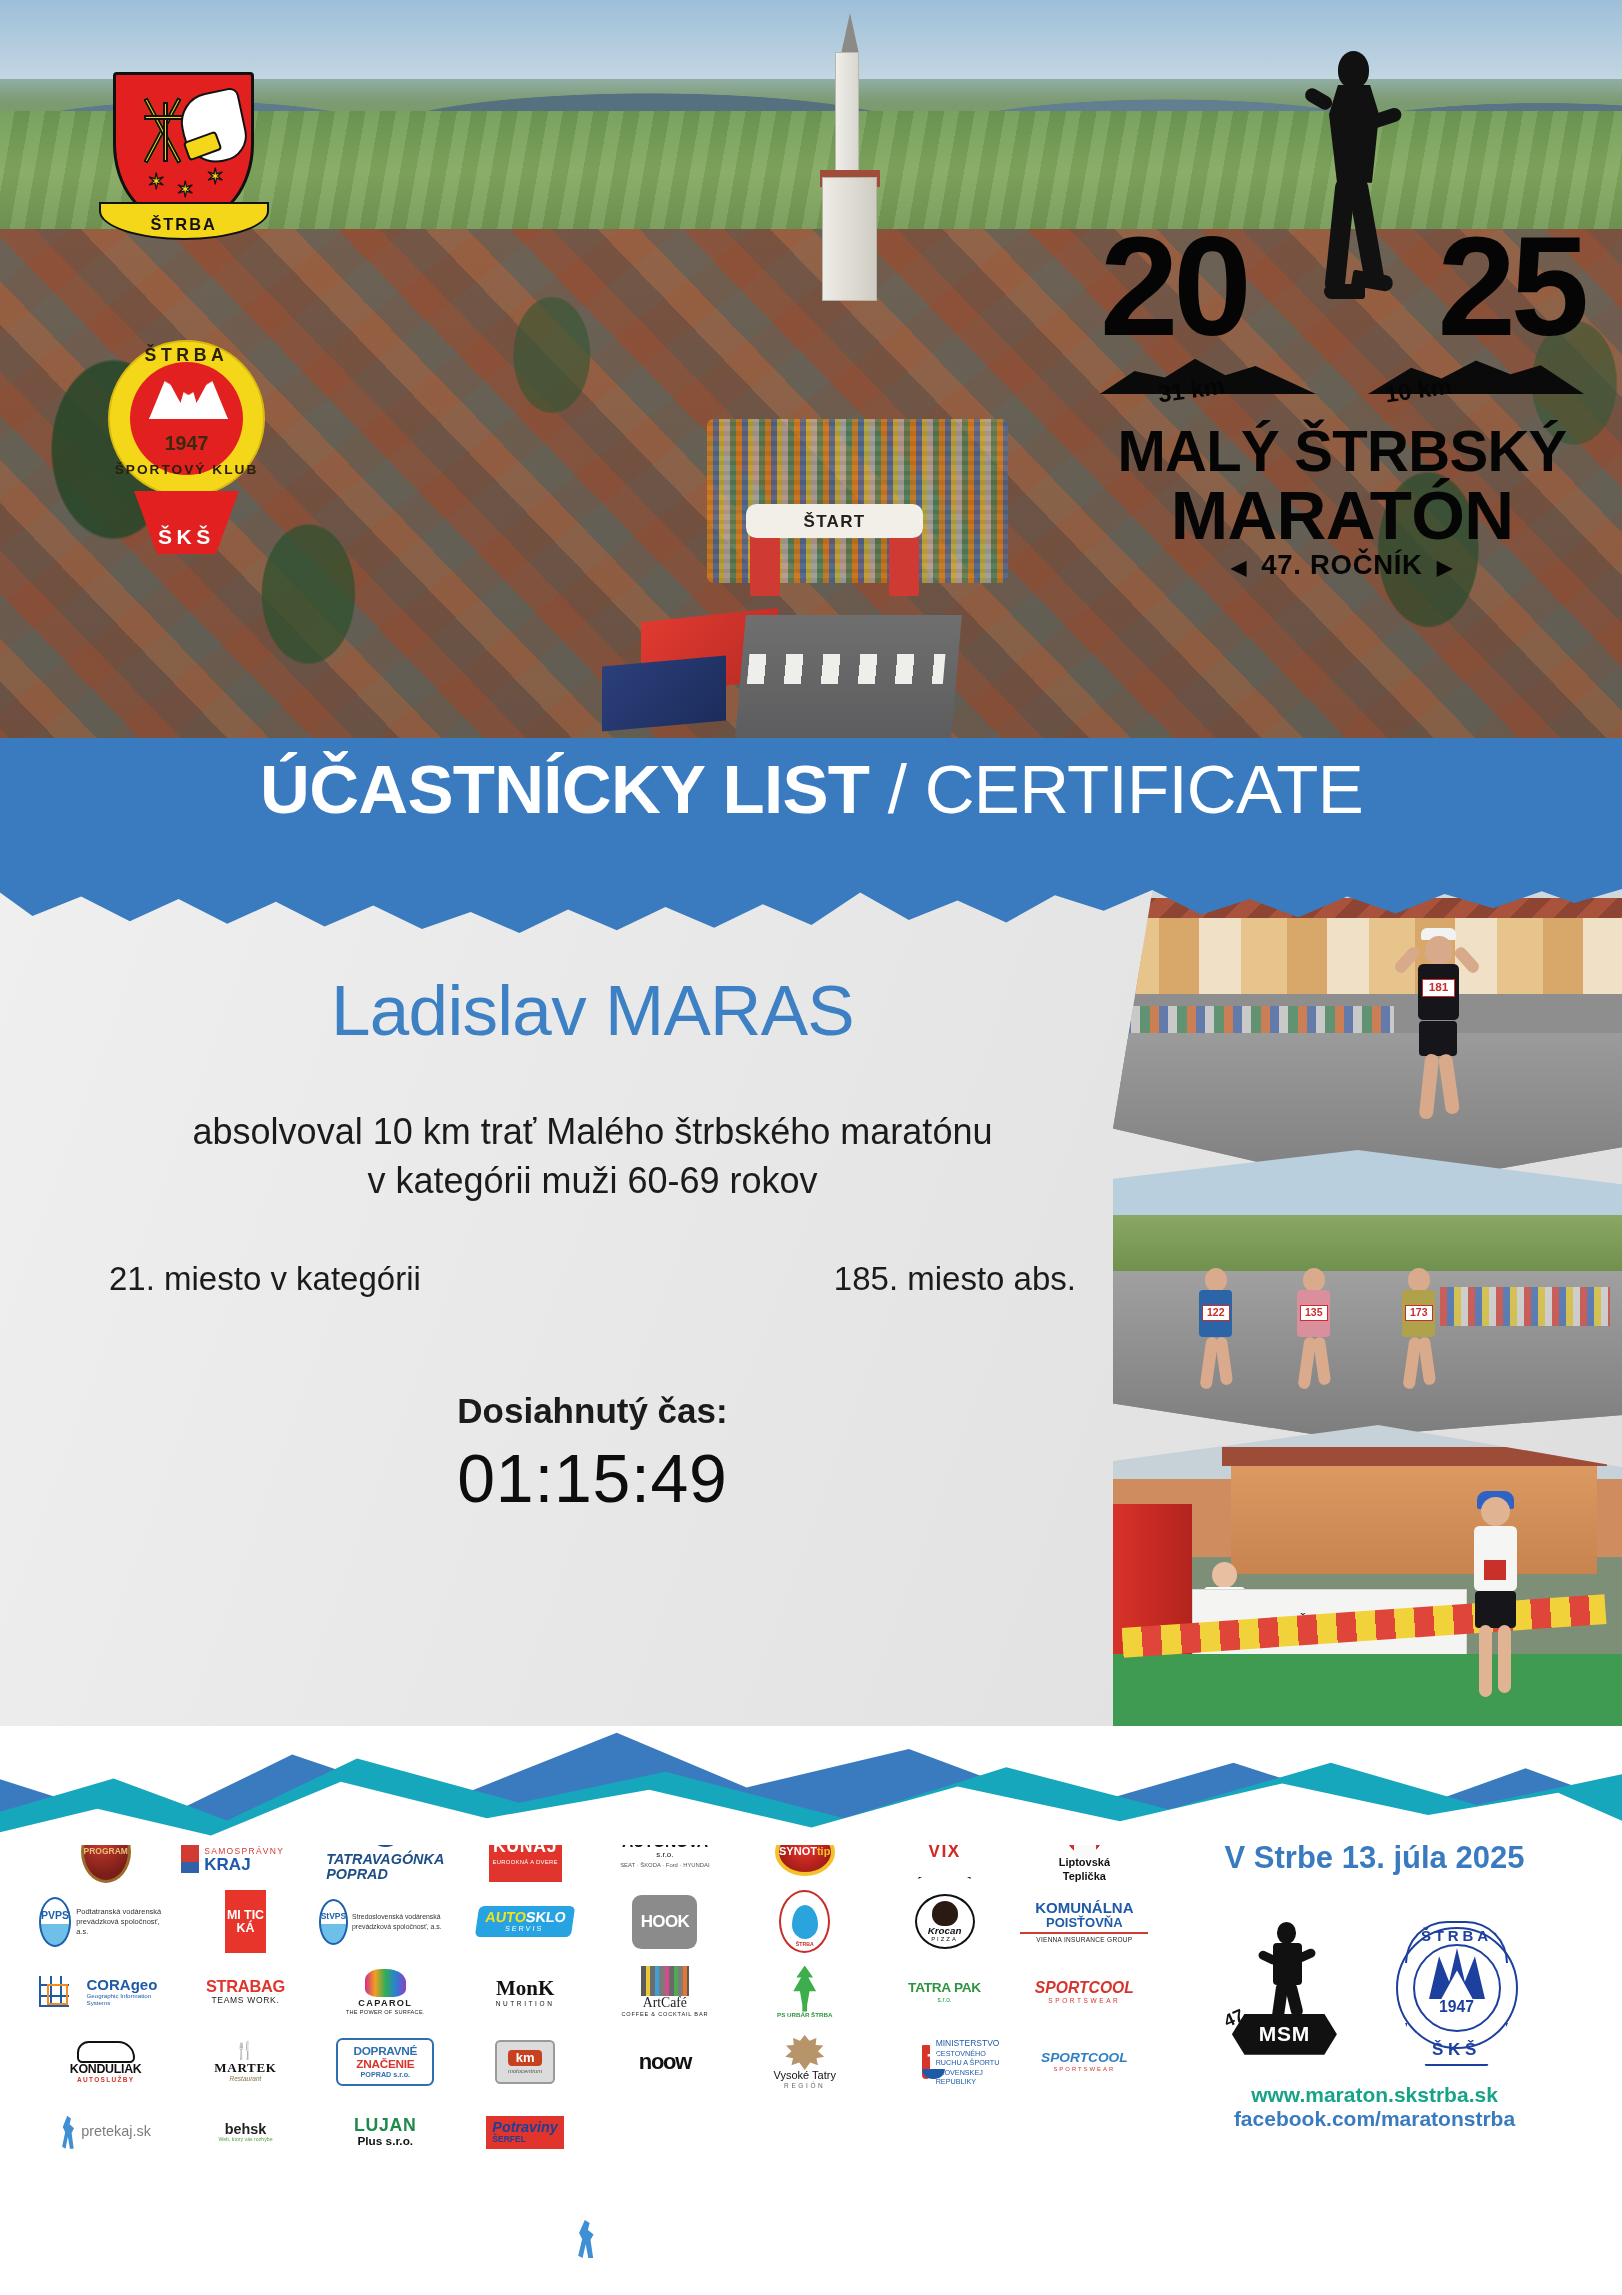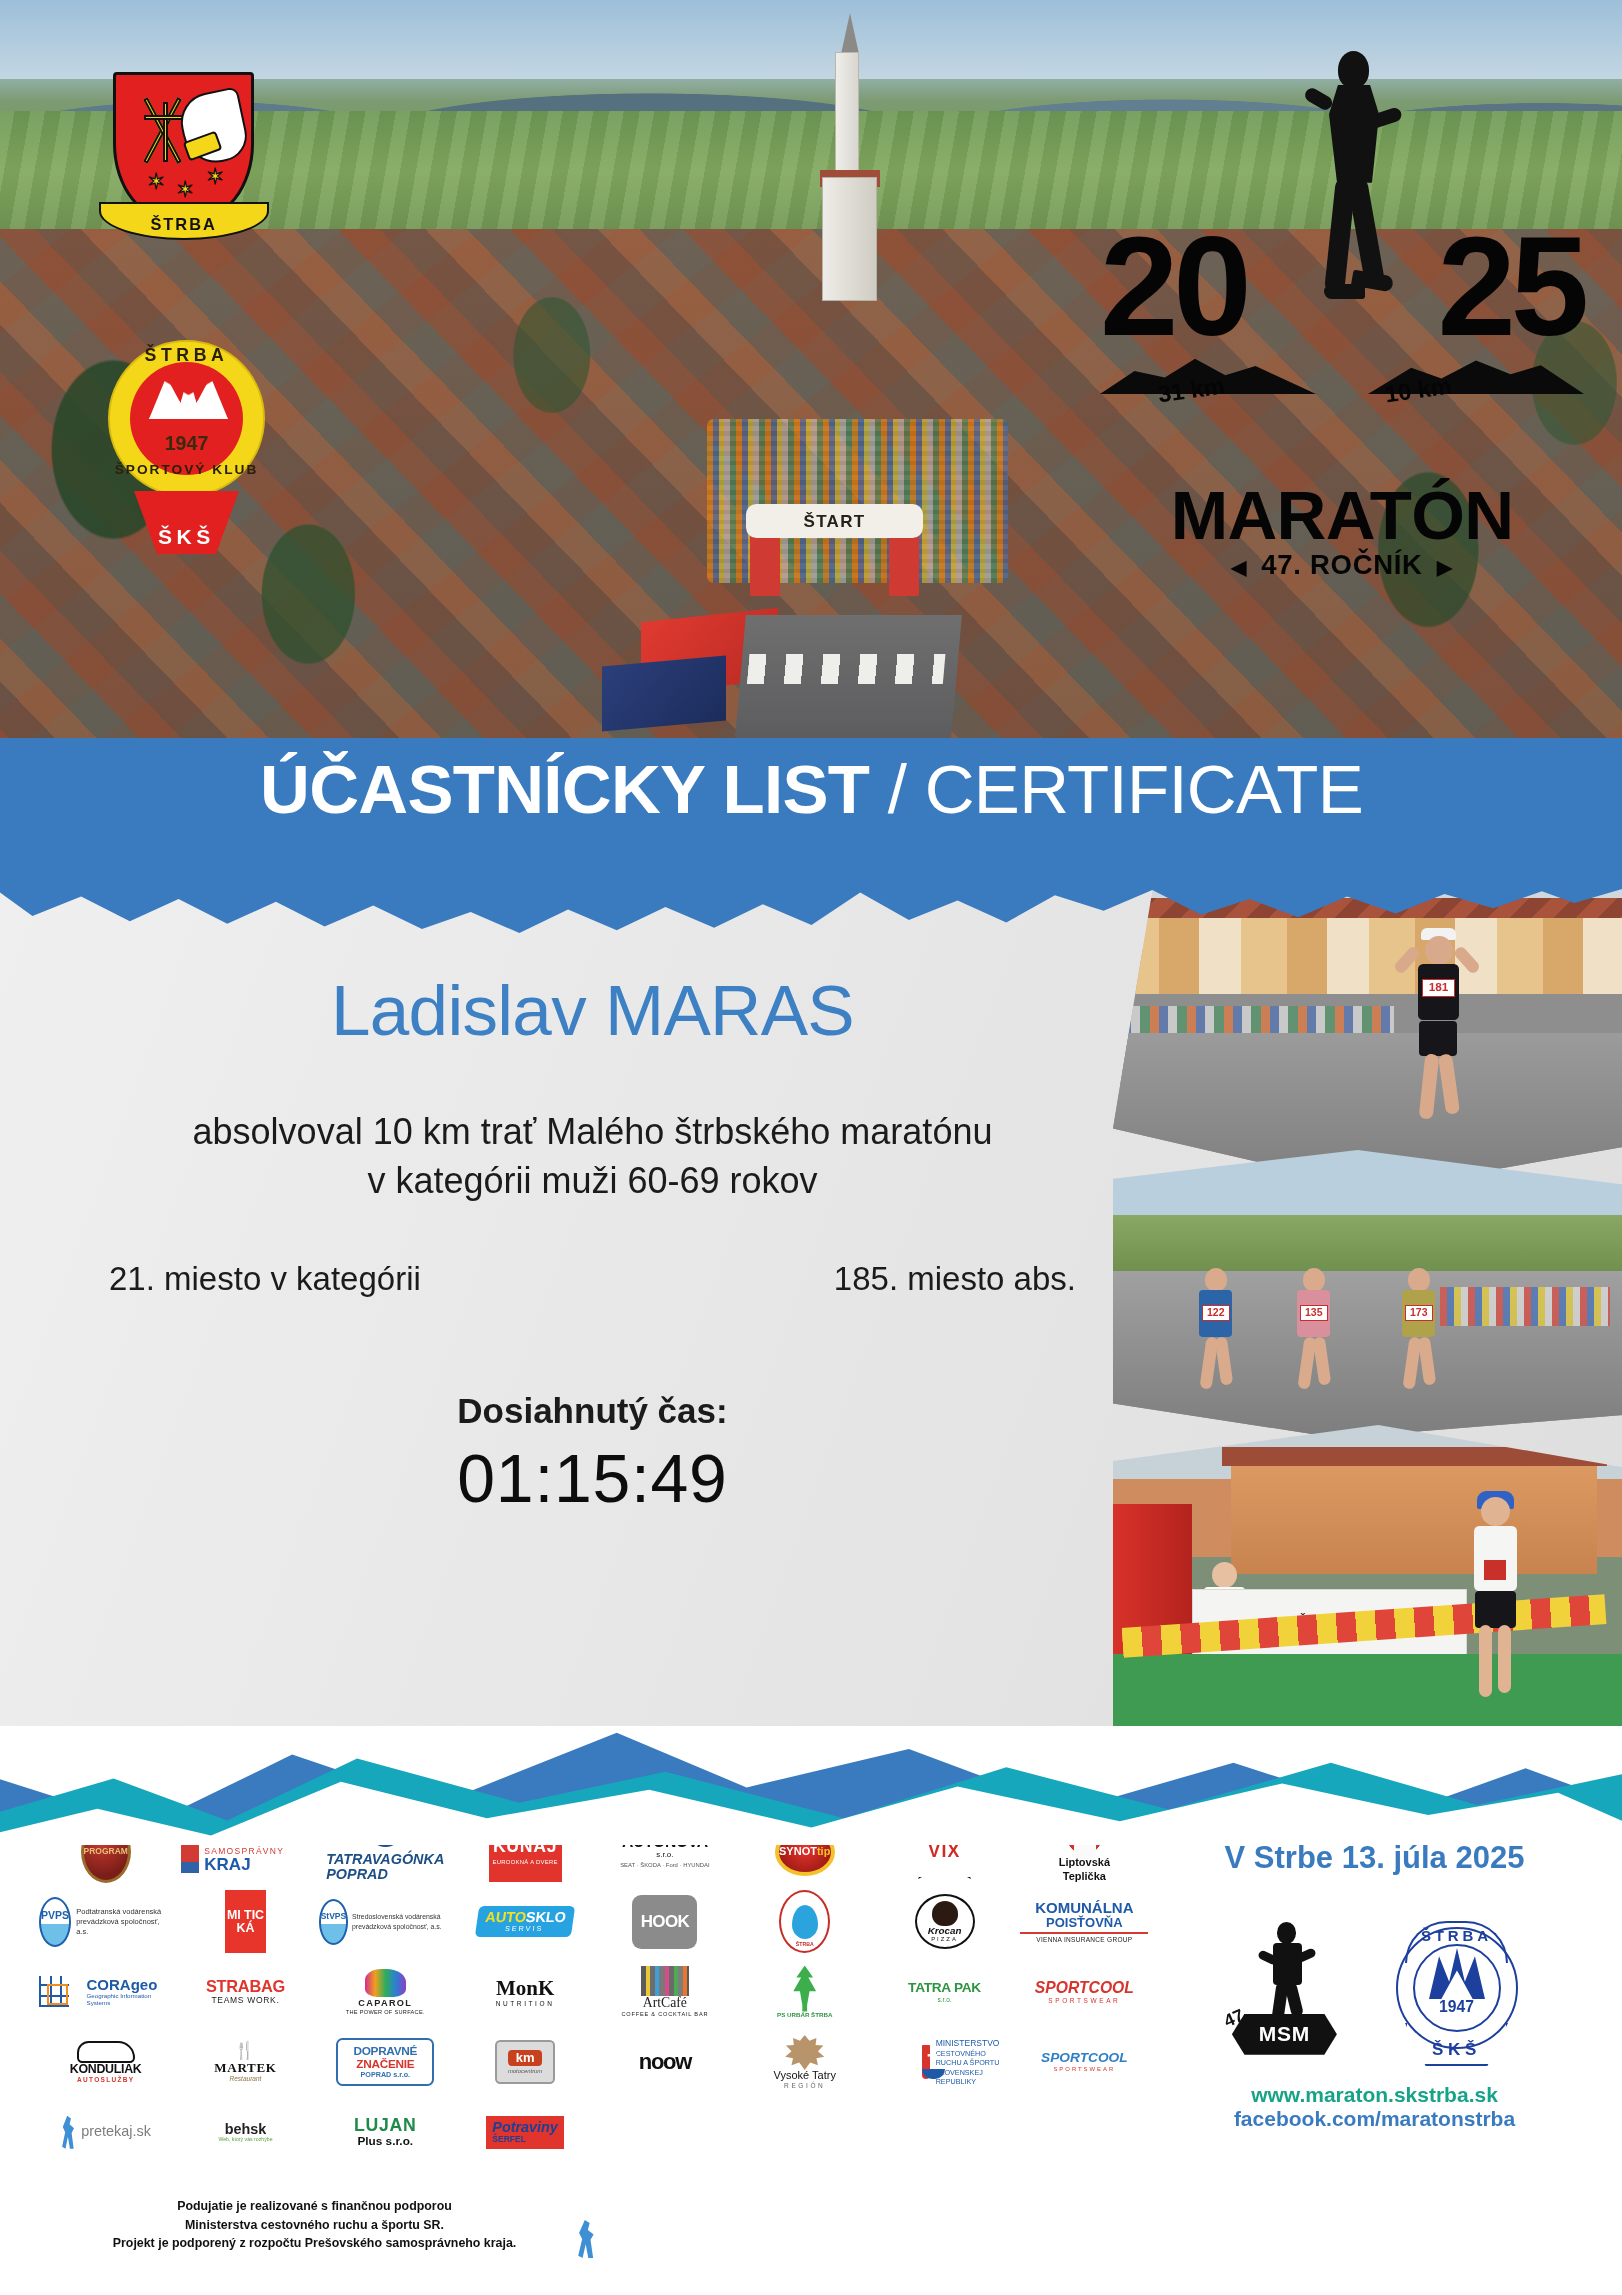--- a/index.html
+++ b/index.html
@@ -619,20 +619,21 @@
   <div class="yearRow">
     <span>20</span>
     <span>25</span>
   </div>
   <div class="mtnrow">
     <div class="mtn a"></div>
     <div class="mtn b"></div>
     <div class="kmlab k31">31 km</div>
     <div class="kmlab k10">10 km</div>
   </div>
+  <div class="ln1">MALÝ ŠTRBSKÝ</div>
   <div class="ln2">MARATÓN</div>
   <div class="ln3">47. ROČNÍK</div>
 </div>
 
 <div class="banner">
   <h1>
     <span class="b">ÚČASTNÍCKY LIST</span><span class="n"> / </span><span class="n">CERTIFICATE</span>
   </h1>
   <div class="jag"></div>
 </div>
@@ -991,21 +992,16 @@
           </div>
       </div>
 
     </div>
     <div class="foot-links">
       <div class="w">www.maraton.skstrba.sk</div>
       <div class="f">facebook.com/maratonstrba</div>
     </div>
   </div>
 
-  <div class="foot-note">
-    <div>Podujatie je realizované s finančnou podporou</div>
-    <div>Ministerstva cestovného ruchu a športu SR.</div>
-    <div>Projekt je podporený z rozpočtu Prešovského samosprávneho kraja.</div>
-  </div>
   <div class="foot-note-fig"></div>
 
 </div>
 
 
 </body></html>

